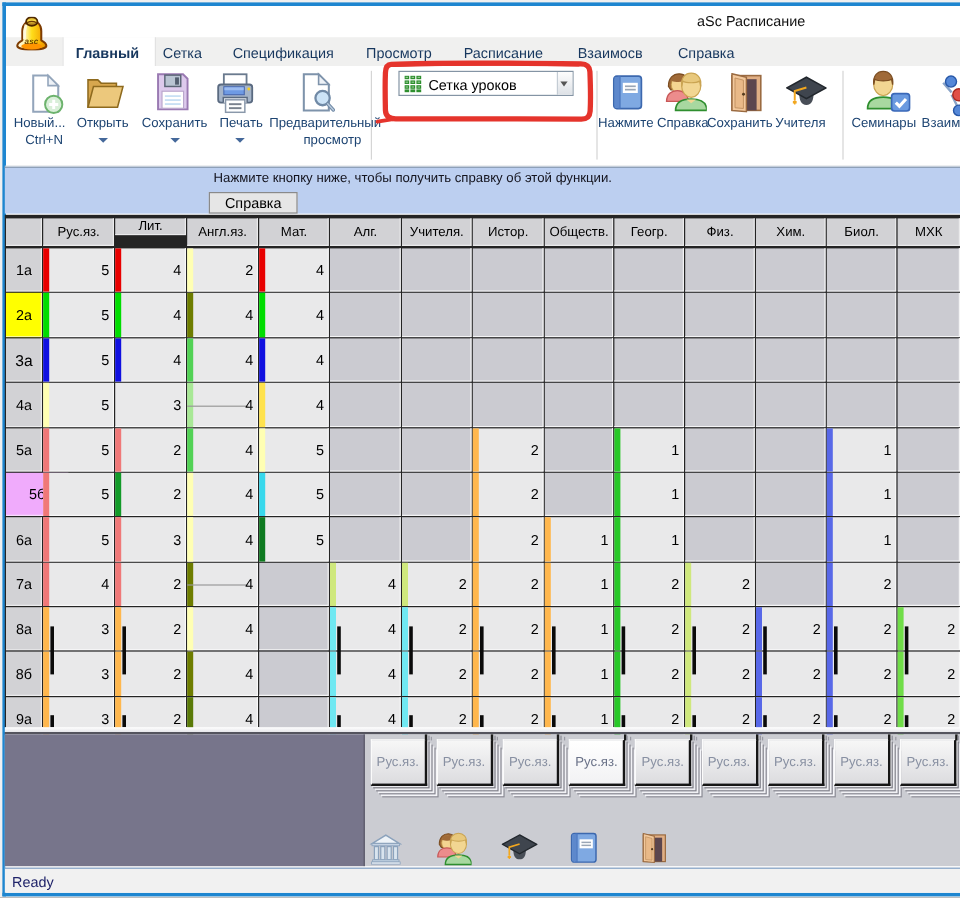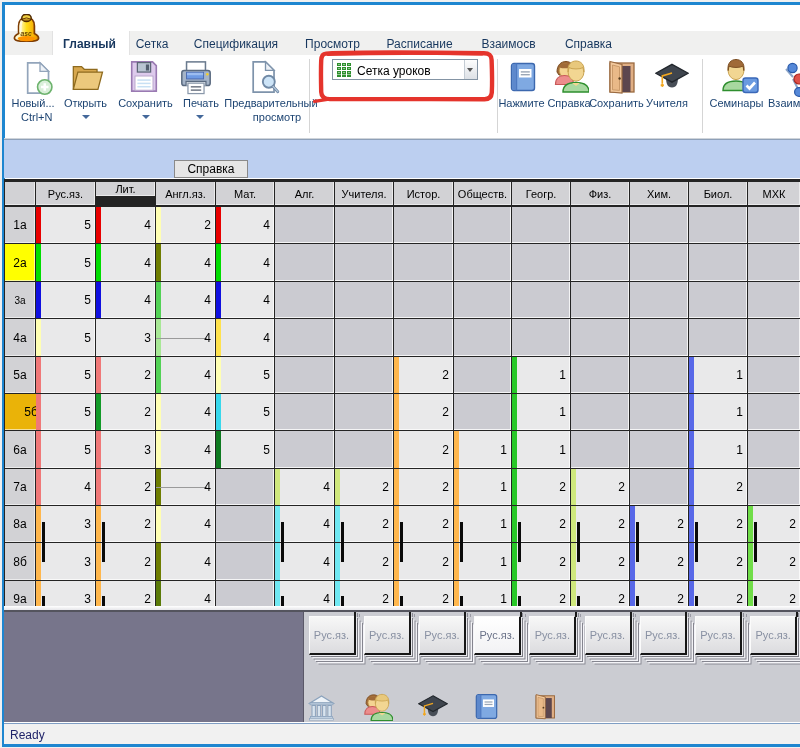--- a/index.html
+++ b/index.html
@@ -18,20 +18,21 @@
  border-left:1px solid #fbfbfb;border-top:1px solid #fbfbfb;
  box-shadow:1px 1px 0 #ebebef,2px 2px 0 #7b7b83,3.5px 3.5px 0 #eeeef2,4.5px 4.5px 0 #80808a,6px 6px 0 #f1f1f5,7px 7px 0 #85858f,8.5px 8.5px 0 #f4f4f8,9.5px 9.5px 0 #8a8a94;
  font-size:11px;color:#8890a2;display:flex;align-items:center;justify-content:center}
 </style></head><body>
 <div id="win">
 
 <div class="a" style="left:4px;top:4px;width:796px;height:741px;background:#fff"></div>
 <div class="a" style="left:2px;top:2px;width:798px;height:3px;background:#1e86d0"></div>
 <div class="a" style="left:2px;top:2px;width:3px;height:745px;background:#1e86d0"></div>
 <div class="a" style="left:2px;top:744px;width:798px;height:3px;background:#1e86d0"></div>
+<div class="a" style="left:526px;top:11px;width:200px;text-align:center;font-size:12px;color:#111">aSc Расписание</div>
 <div class="a" style="left:5px;top:31px;width:795px;height:24px;background:#f0f0ef"></div>
 <div class="a" style="left:52px;top:31px;width:78px;height:24px;background:#fff;border-left:1px solid #e2e2e2;border-right:1px solid #e2e2e2"></div>
 <div class="a" style="left:19.5px;top:37px;width:140px;text-align:center;font-size:12px;font-weight:bold;color:#17375e">Главный</div>
 <div class="a" style="left:82px;top:37px;width:140px;text-align:center;font-size:12px;font-weight:normal;color:#17375e">Сетка</div>
 <div class="a" style="left:166px;top:37px;width:140px;text-align:center;font-size:12px;font-weight:normal;color:#17375e">Спецификация</div>
 <div class="a" style="left:262.5px;top:37px;width:140px;text-align:center;font-size:12px;font-weight:normal;color:#17375e">Просмотр</div>
 <div class="a" style="left:349.5px;top:37px;width:140px;text-align:center;font-size:12px;font-weight:normal;color:#17375e">Расписание</div>
 <div class="a" style="left:438.5px;top:37px;width:140px;text-align:center;font-size:12px;font-weight:normal;color:#17375e">Взаимосв</div>
 <div class="a" style="left:518.5px;top:37px;width:140px;text-align:center;font-size:12px;font-weight:normal;color:#17375e">Справка</div>
 <svg class="a" style="left:13px;top:14px" width="27" height="28" viewBox="0 0 27 28">
@@ -188,20 +189,21 @@
 <div class="a" style="left:357px;top:64px;font-size:12px;color:#000">Сетка уроков</div>
 <div class="a" style="left:464px;top:60px;width:13px;height:19px;background:linear-gradient(#fdfdfd,#dde1e6);border-left:1px solid #c4ccd4"></div>
 <div class="a" style="left:467px;top:68px;width:0;height:0;border-left:3.8px solid transparent;border-right:3.8px solid transparent;border-top:4.5px solid #555"></div>
 <svg class="a" style="left:310px;top:42px" width="195" height="68" viewBox="0 0 195 68">
 <path d="M16 11.6 C45 10.3 125 10.6 174 11.3 C179.2 11.4 181.3 13.3 181.6 17.8 C182 28 182.2 43.5 181.8 50.5 C181.5 55 179.5 57.2 174.5 57.2 C122 56.8 52 57.5 19.8 57.1 C14.6 57 11.4 55 11.2 50 C11 41 10.8 27.5 11.2 18.5 C11.4 13.8 13 11.7 16 11.6 Z" fill="none" stroke="#e5342c" stroke-width="4.4" stroke-linejoin="round"></path>
 <path d="M18 12.6 C55 11.2 135 11.4 172 12.2" fill="none" stroke="#e5342c" stroke-width="2.6" stroke-linecap="round"></path>
 <path d="M4.6 59.4 L19 57.1" fill="none" stroke="#e5342c" stroke-width="3.2" stroke-linecap="round"></path>
 </svg>
 <div class="a" style="left:4px;top:138px;width:796px;height:1px;background:#cfd4da"></div>
 <div class="a" style="left:4px;top:139px;width:796px;height:39px;background:#bccff0;border-top:1px solid #8ea0b8"></div>
+<div class="a" style="left:144px;top:143px;width:400px;text-align:center;font-size:11px;color:#14141e">Нажмите кнопку ниже, чтобы получить справку об этой функции.</div>
 <div class="a" style="left:174px;top:160px;width:74px;height:18px;background:#e6e6e6;border:1px solid #8a8a8a;font-size:12px;color:#000;text-align:center;line-height:16px">Справка</div>
 <div class="a" style="left:4px;top:179px;width:796px;height:427px;background:#242424"></div>
 <div class="hdrc" style="left:5px;top:182px;width:30px;height:23px"></div>
 <div class="hdrc" style="left:36px;top:182px;width:59px;height:23px">Рус.яз.</div>
 <div class="hdrc" style="left:96px;top:182px;width:59px;height:14px">Лит.</div>
 <div class="hdrc" style="left:156px;top:182px;width:59px;height:23px">Англ.яз.</div>
 <div class="hdrc" style="left:216px;top:182px;width:58px;height:23px">Мат.</div>
 <div class="hdrc" style="left:275px;top:182px;width:59px;height:23px">Алг.</div>
 <div class="hdrc" style="left:335px;top:182px;width:58px;height:23px">Учителя.</div>
 <div class="hdrc" style="left:394px;top:182px;width:59px;height:23px">Истор.</div>
@@ -256,21 +258,21 @@
     </div>
 <div class="cell" style="left:275px;top:244px;width:59px;height:37px;background:#cbcbd1"></div>
 <div class="cell" style="left:335px;top:244px;width:58px;height:37px;background:#cbcbd1"></div>
 <div class="cell" style="left:394px;top:244px;width:59px;height:37px;background:#cbcbd1"></div>
 <div class="cell" style="left:454px;top:244px;width:57px;height:37px;background:#cbcbd1"></div>
 <div class="cell" style="left:512px;top:244px;width:58px;height:37px;background:#cbcbd1"></div>
 <div class="cell" style="left:571px;top:244px;width:58px;height:37px;background:#cbcbd1"></div>
 <div class="cell" style="left:630px;top:244px;width:58px;height:37px;background:#cbcbd1"></div>
 <div class="cell" style="left:689px;top:244px;width:58px;height:37px;background:#cbcbd1"></div>
 <div class="cell" style="left:748px;top:244px;width:52px;height:37px;background:#cbcbd1"></div>
-<div class="hdrc" style="left:5px;top:282px;width:30px;height:36px;background:#d2d2d5;font-size:10px">3а</div>
+<div class="hdrc" style="left:5px;top:282px;width:30px;height:36px;background:#d2d2d5;font-size:13px">3а</div>
 <div class="cell" style="left:36px;top:282px;width:59px;height:36px;background:#e9e9ea">
       <div style="position:absolute;left:0;top:0;width:4.5px;height:100%;background:#1010e0"></div>
       <div class="val" style="top:18.0px">5</div>
     </div>
 <div class="cell" style="left:96px;top:282px;width:59px;height:36px;background:#e9e9ea">
       <div style="position:absolute;left:0;top:0;width:4.5px;height:100%;background:#1010e0"></div>
       <div class="val" style="top:18.0px">4</div>
     </div>
 <div class="cell" style="left:156px;top:282px;width:59px;height:36px;background:#e9e9ea">
       <div style="position:absolute;left:0;top:0;width:4.5px;height:100%;background:#52d255"></div>
@@ -343,21 +345,21 @@
       <div style="position:absolute;left:0;top:0;width:4.5px;height:100%;background:#28c828"></div>
       <div class="val" style="top:18.0px">1</div>
     </div>
 <div class="cell" style="left:571px;top:357px;width:58px;height:36px;background:#cbcbd1"></div>
 <div class="cell" style="left:630px;top:357px;width:58px;height:36px;background:#cbcbd1"></div>
 <div class="cell" style="left:689px;top:357px;width:58px;height:36px;background:#e9e9ea">
       <div style="position:absolute;left:0;top:0;width:4.5px;height:100%;background:#5868e8"></div>
       <div class="val" style="top:18.0px">1</div>
     </div>
 <div class="cell" style="left:748px;top:357px;width:52px;height:36px;background:#cbcbd1"></div>
-<div class="hdrc" style="left:5px;top:394px;width:52px;height:36px;background:#eab308;font-size:12px">5б</div>
+<div class="hdrc" style="left:5px;top:394px;width:52px;height:36px;background:#f0abfc;font-size:12px">5б</div>
 <div class="cell" style="left:36px;top:394px;width:59px;height:36px;background:#e9e9ea">
       <div style="position:absolute;left:0;top:0;width:4.5px;height:100%;background:#f07878"></div>
       <div class="val" style="top:18.0px">5</div>
     </div>
 <div class="cell" style="left:96px;top:394px;width:59px;height:36px;background:#e9e9ea">
       <div style="position:absolute;left:0;top:0;width:4.5px;height:100%;background:#129a28"></div>
       <div class="val" style="top:18.0px">2</div>
     </div>
 <div class="cell" style="left:156px;top:394px;width:59px;height:36px;background:#e9e9ea">
       <div style="position:absolute;left:0;top:0;width:4.5px;height:100%;background:#ffffb3"></div>

